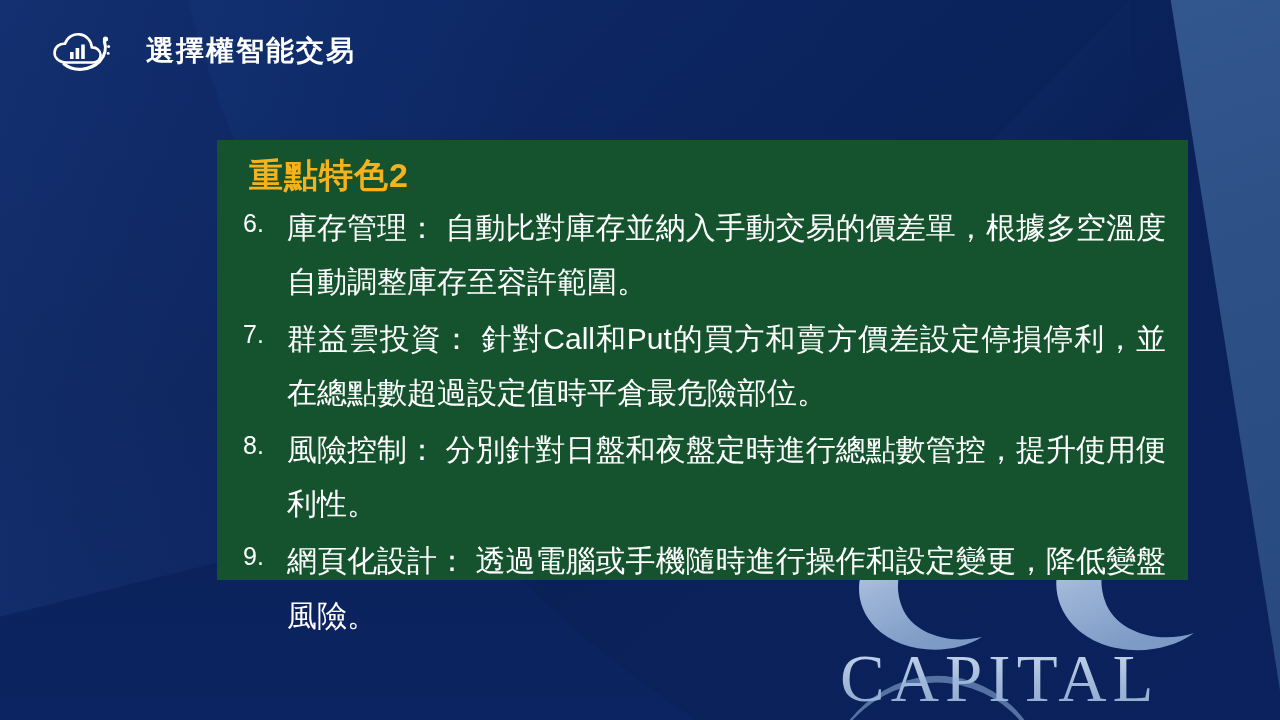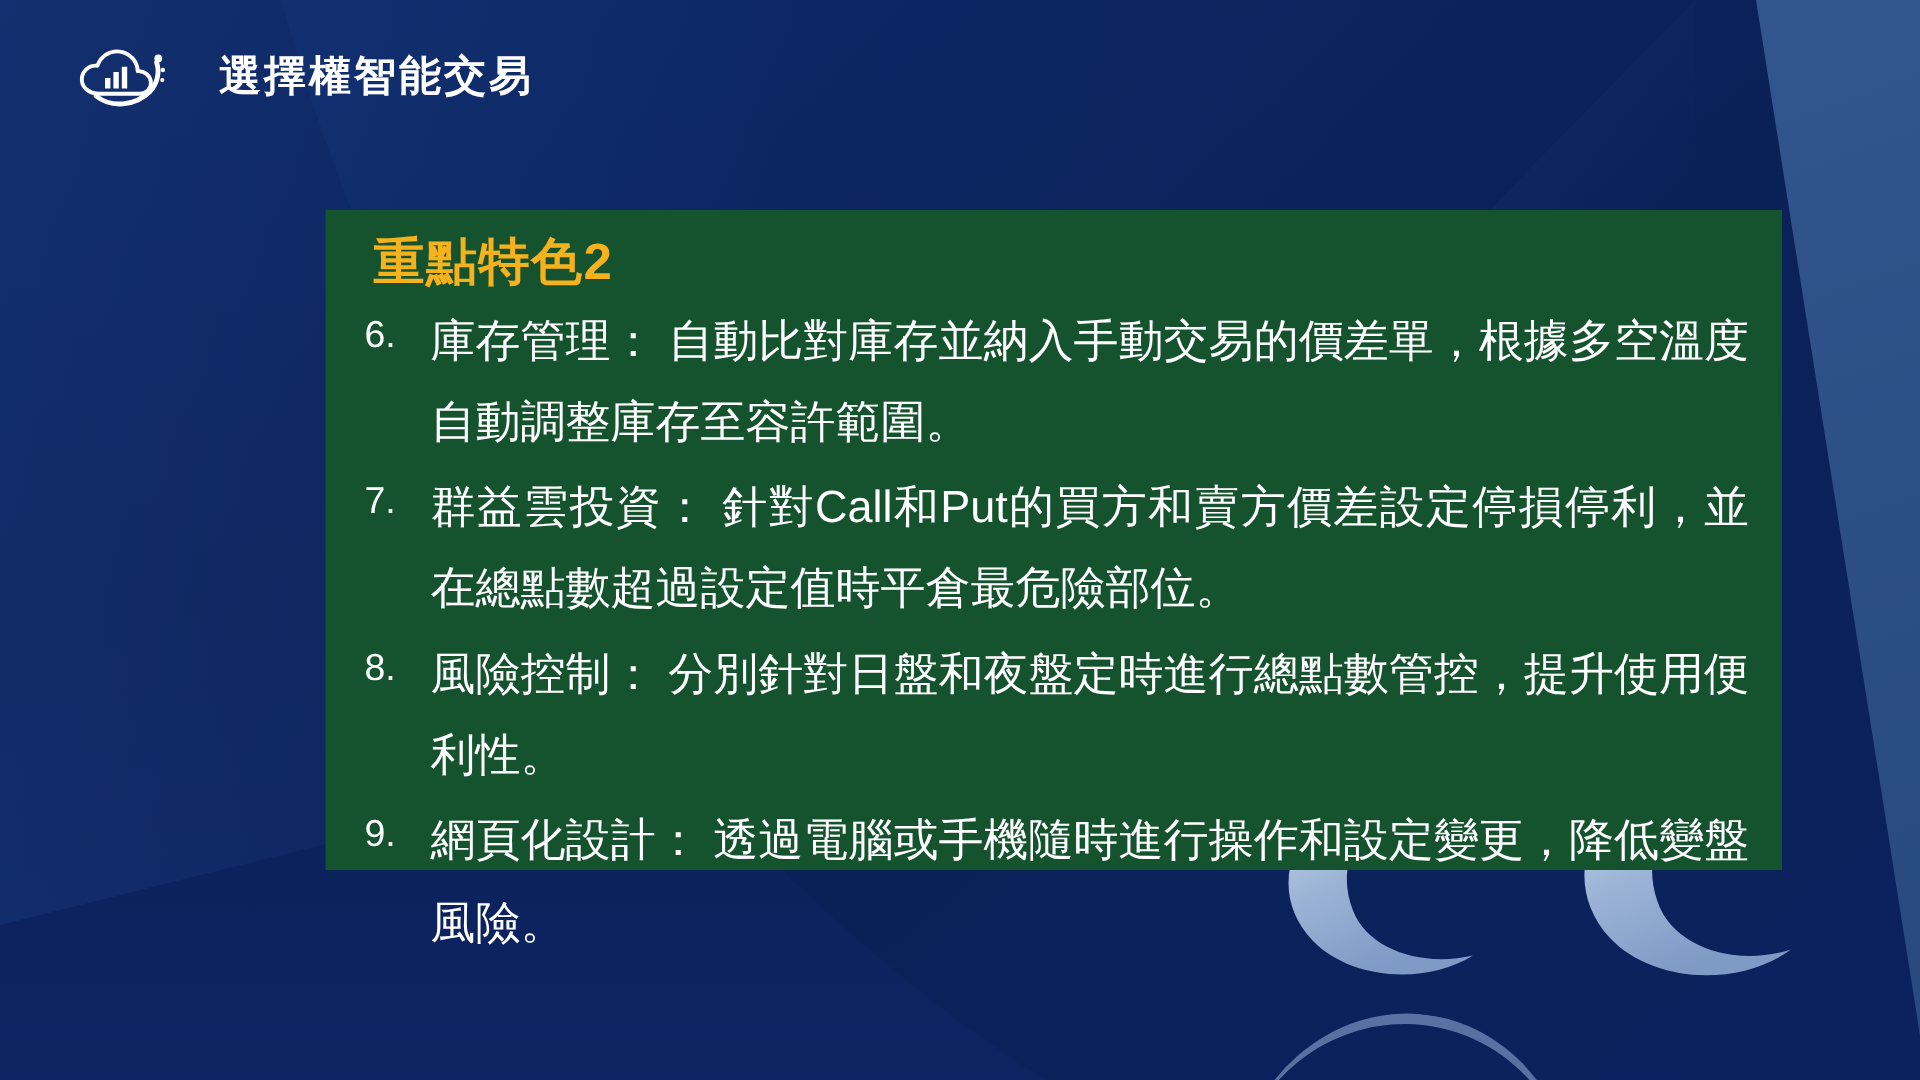--- a/index.html
+++ b/index.html
@@ -210,20 +210,21 @@
       <defs>
         <linearGradient id="cgrad" x1="0" y1="0" x2="0.4" y2="1">
           <stop offset="0%" stop-color="#d5e2f2"></stop>
           <stop offset="55%" stop-color="#9db4d6"></stop>
           <stop offset="100%" stop-color="#7e9bc6"></stop>
         </linearGradient>
       </defs>
       <path d="M95 -30 C35 -10 10 45 45 82 C70 108 120 112 152 92 C118 100 82 88 72 62 C60 32 75 2 110 -14 Z" fill="url(#cgrad)"></path>
       <path d="M300 -40 C235 -22 205 38 243 80 C272 111 330 113 364 88 C326 100 285 86 275 56 C263 22 282 -10 318 -26 Z" fill="url(#cgrad)"></path>
     </svg>
+    <div class="wm-text">CAPITAL</div>
   </div>
   <div class="wm-arc"></div>
 
   <div class="header">
     <svg class="brand-logo" viewBox="0 0 60 46">
       <path d="M14.5 34.5 C6.5 34.5 2 29.5 2.6 24 C3.2 18.6 8 15.2 13 15.8 C15 9.5 21.2 5.5 27.8 6.4 C34.6 7.3 39.6 12.8 39.8 19.4 C44.6 19.2 48.4 22.6 48.6 27 C48.8 31.4 45.4 34.5 40.8 34.5 Z" fill="none" stroke="#ffffff" stroke-width="2.6" stroke-linejoin="round"></path>
       <rect x="18" y="24" width="3.6" height="7" fill="#ffffff"></rect>
       <rect x="23.6" y="20" width="3.6" height="11" fill="#ffffff"></rect>
       <rect x="29.2" y="16.5" width="3.6" height="14.5" fill="#ffffff"></rect>
       <path d="M12 36 C22 44 38 43 48 33 C53 27.6 54.6 20 52.4 13.6" fill="none" stroke="#ffffff" stroke-width="3.2" stroke-linecap="round"></path>

